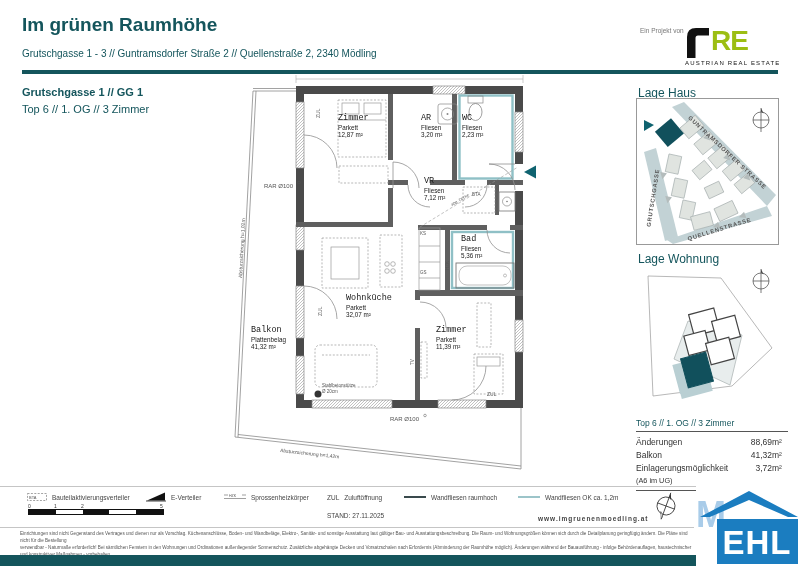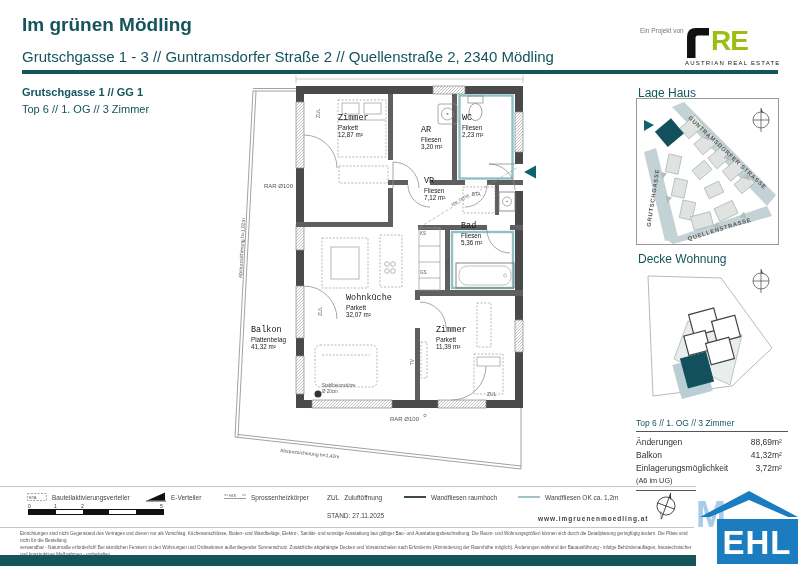--- a/index.html
+++ b/index.html
@@ -1,21 +1,21 @@
 <!DOCTYPE html>
 <html><head>
 <meta charset="utf-8">
 <style>
   html,body{margin:0;padding:0;}
   body{width:800px;height:566px;position:relative;background:#fff;
        font-family:"Liberation Sans",sans-serif;overflow:hidden;color:#222;}
   .abs{position:absolute;}
   
   .title{left:22px;top:14px;font-size:19px;font-weight:bold;color:#14555C;}
-  .subtitle{left:22px;top:48px;font-size:15px;color:#14555C;text-align:right;}
+  .subtitle{left:22px;top:48px;font-size:10px;color:#14555C;text-align:right;}
   .divider{left:22px;top:70px;width:756px;height:3.5px;background:#14555C;}
   .projekt{left:640px;top:27px;font-size:6.5px;color:#777;}
   .are-wrap{left:685px;top:26px;display:flex;align-items:flex-start;}
   .are-re{font-size:28px;font-weight:bold;color:#9CBE13;letter-spacing:-1px;line-height:30px;}
   .are-caption{left:685px;top:60px;font-size:6px;letter-spacing:1.2px;color:#111;}
   
   .plan-h1{left:22px;top:86px;font-size:11px;font-weight:bold;color:#14555C;}
   .plan-h2{left:22px;top:103px;font-size:11px;color:#14555C;}
   
   .room-label{position:absolute;line-height:1.25;color:#1a1a1a;}
@@ -56,21 +56,21 @@
   .tile{stroke:#8FC0C6;stroke-width:2.4;fill:none;}
   .ptxt{fill:#555;font-size:5px;}
   .ptxt6{fill:#555;font-size:6px;}
   .ptxt45{fill:#555;font-size:4.5px;}
   .ptxt4{fill:#555;font-size:4px;}
   .stxt{fill:#555;font-size:5.8px;letter-spacing:0.8px;font-weight:bold;}
 </style>
 </head>
 <body>
 
-<div class="abs title">Im grünen Mödling</div>
+<div class="abs title">Im grünen Raumhöhe</div>
 <div class="abs subtitle">Grutschgasse 1 - 3 // Guntramsdorfer Straße 2 // Quellenstraße 2, 2340 Mödling</div>
 <div class="abs divider"></div>
 <div class="abs projekt">Ein Projekt von</div>
 <div class="abs are-wrap">
   <svg width="26" height="32" viewBox="0 0 26 32">
     <path d="M2,32 L2,11 Q2,2 11,2 L24,2 L24,9.5 L13,9.5 Q10.5,9.5 10.5,12 L10.5,32 Z" fill="#111"></path>
   </svg>
   <span class="are-re">RE</span>
 </div>
 <div class="abs are-caption">AUSTRIAN REAL ESTATE</div>
@@ -228,36 +228,36 @@
     <text class="ptxt45" x="322" y="387">Stahlbetonstütze</text>
     <text class="ptxt45" x="322" y="393">Ø 20cm</text>
   </g>
 </svg>
 
 <div class="room-label" style="left:338px;top:113px">
   <div class="rn">Zimmer</div>
   <div class="rf">Parkett</div>
   <div class="ra">12,87 m²</div>
 </div>
-<div class="room-label" style="left:421px;top:125px">
+<div class="room-label" style="left:421px;top:113px">
   <div class="rn">AR</div>
   <div class="rf">Fliesen</div>
   <div class="ra">3,20 m²</div>
 </div>
 <div class="room-label" style="left:462px;top:113px">
   <div class="rn">WC</div>
   <div class="rf">Fliesen</div>
   <div class="ra">2,23 m²</div>
 </div>
 <div class="room-label" style="left:424px;top:176px">
   <div class="rn">VR</div>
   <div class="rf">Fliesen</div>
   <div class="ra">7,12 m²</div>
 </div>
-<div class="room-label" style="left:461px;top:221px">
+<div class="room-label" style="left:461px;top:234px">
   <div class="rn">Bad</div>
   <div class="rf">Fliesen</div>
   <div class="ra">5,36 m²</div>
 </div>
 <div class="room-label" style="left:346px;top:293px">
   <div class="rn">Wohnküche</div>
   <div class="rf">Parkett</div>
   <div class="ra">32,07 m²</div>
 </div>
 <div class="room-label" style="left:436px;top:325px">
@@ -308,21 +308,21 @@
     <circle r="8"></circle>
       <line x1="0" y1="-12" x2="0" y2="12"></line>
       <line x1="-8" y1="0" x2="8" y2="0"></line>
     <path d="M0,-12 L2.6,-6.5 L0,-8.5 Z" fill="#444" stroke="none"></path>
   </g>
   <text class="stxt" transform="translate(90,56) rotate(43)" text-anchor="middle">GUNTRAMSDORFER STRASSE</text>
   <text class="stxt" transform="translate(19,100) rotate(-81)" text-anchor="middle">GRUTSCHGASSE</text>
   <text class="stxt" transform="translate(84,133) rotate(-17)" text-anchor="middle">QUELLENSTRASSE</text>
 </svg>
 
-<div class="abs side-label" style="left:638px;top:252px">Decke Wohnung</div>
+<div class="abs side-label" style="left:638px;top:252px">Lage Wohnung</div>
 <svg class="abs" style="left:636px;top:263px" width="143" height="142" viewBox="0 0 143 142">
   <polygon points="12,13 85,15 136,85 96,123 17,133" fill="#fff" stroke="#999" stroke-width="0.7"></polygon>
   <g>
     <polygon points="38,96 52,58 106,72 94,122" fill="#E8EDED" stroke="#B0B8B8" stroke-width="0.8"></polygon>
     <g fill="#fff" stroke="#444" stroke-width="1.2">
       <rect x="55" y="48" width="26" height="22" transform="rotate(-15 68 59)"></rect>
       <rect x="78" y="55" width="24" height="22" transform="rotate(-15 90 66)"></rect>
       <rect x="50" y="70" width="22" height="20" transform="rotate(-15 61 80)"></rect>
       <rect x="72" y="77" width="24" height="22" transform="rotate(-15 84 88)"></rect>
     </g>

